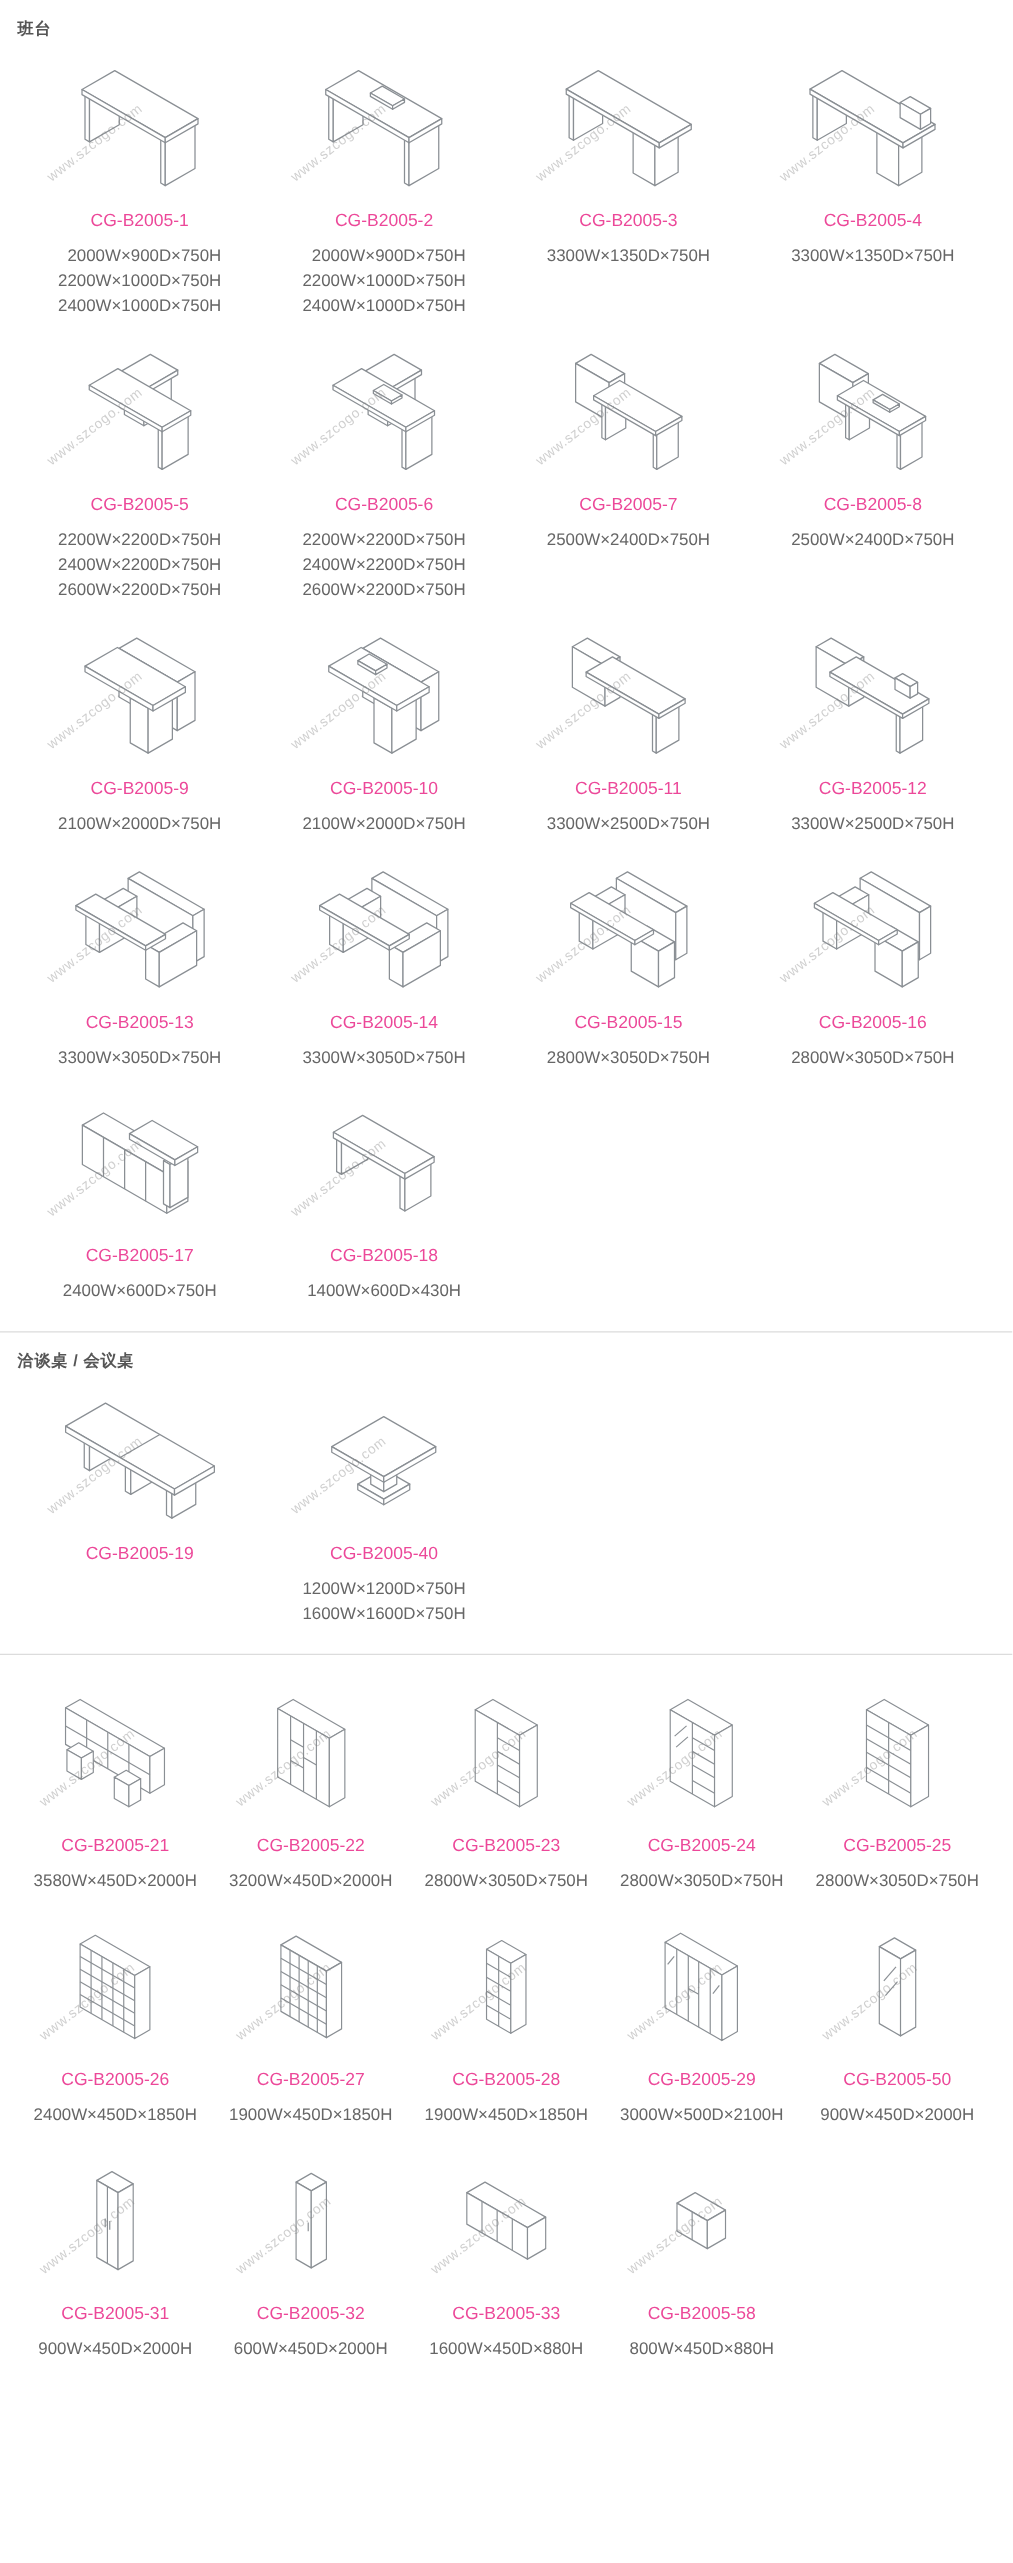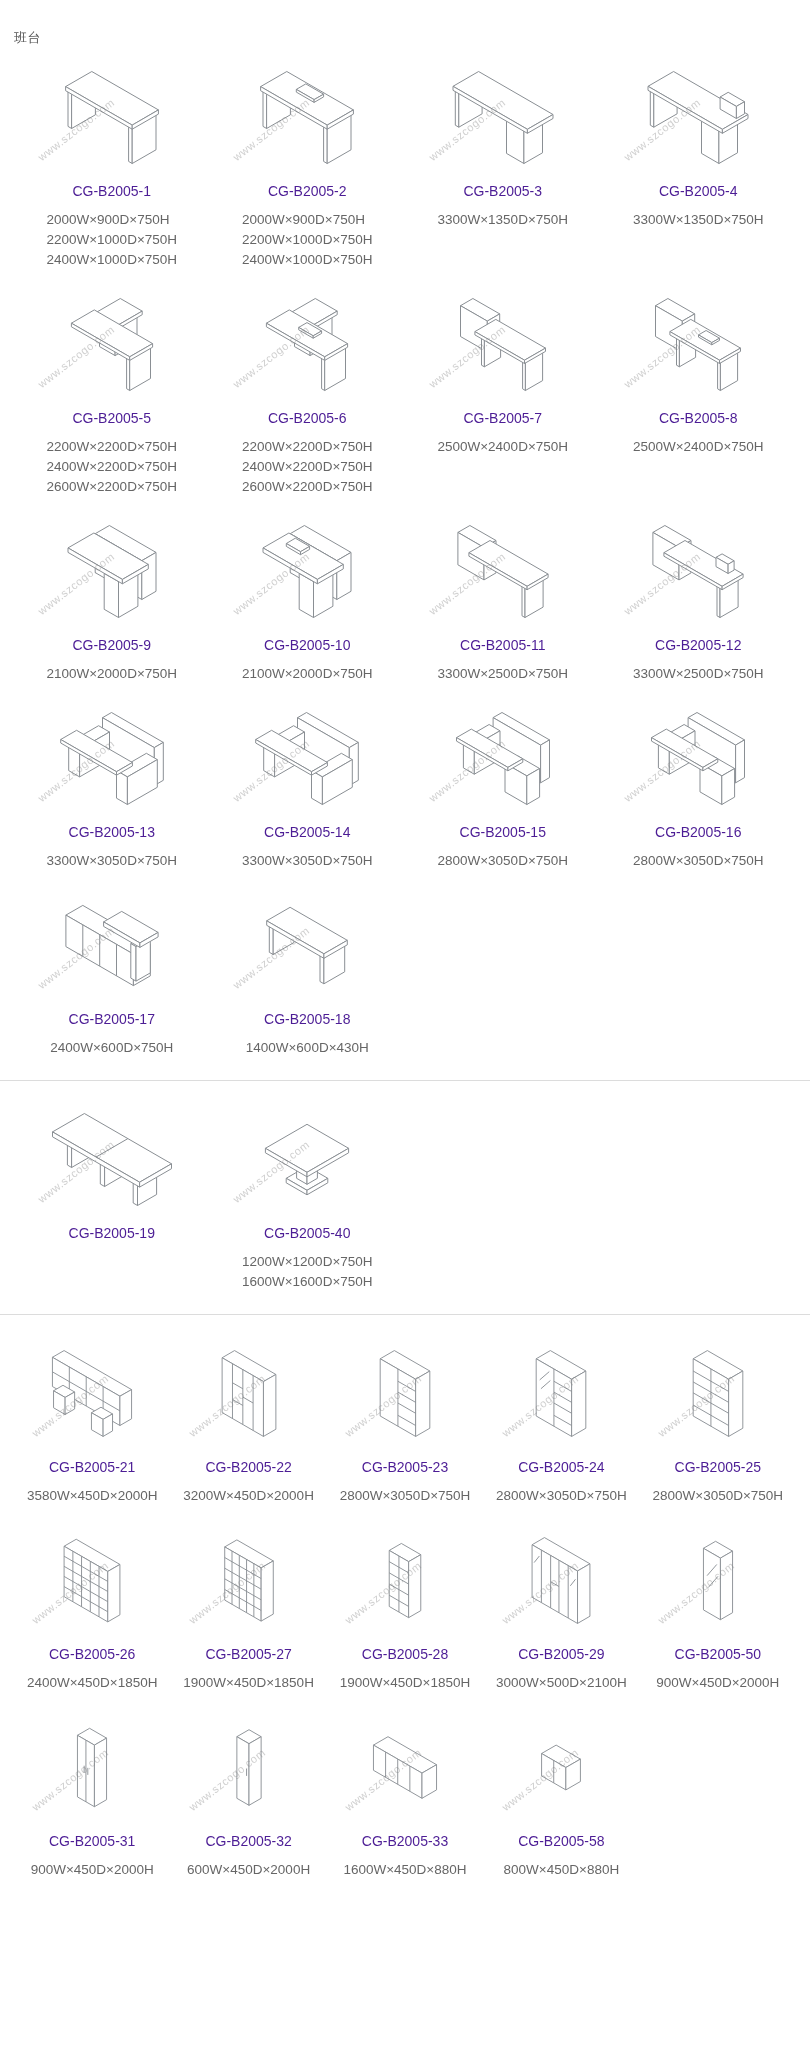--- a/index.html
+++ b/index.html
@@ -1,29 +1,29 @@
 <!DOCTYPE html>
 <html><head>
 <meta charset="utf-8">
 <style>
   html,body{margin:0;padding:0;background:#fff}
   body{width:810px;font-family:"Liberation Sans",sans-serif;color:#555}
   .section{border-top:1px solid #dcdcdc;padding:10px 14px 16px}
   .section:first-of-type{border-top:none}
-  .sec-title{font-size:13px;font-weight:normal;color:#555;margin:19px 0 2px;letter-spacing:.5px}
+  .sec-title{font-size:13px;font-weight:bold;color:#555;margin:4px 0 2px;letter-spacing:.5px}
   .grid{display:grid;grid-template-columns:repeat(4,1fr)}
   .grid.cols5{grid-template-columns:repeat(5,1fr)}
   .card{display:flex;flex-direction:column;align-items:center;padding:16px 2px 6px}
   .fig{position:relative;width:100%;height:104px;display:flex;align-items:center;justify-content:center;overflow:visible}
   svg.art{width:150px;height:105px;overflow:visible}
   .cols5 svg.art{width:140px;height:105px}
   .wm{position:absolute;left:14%;bottom:6%;transform:rotate(-38deg);transform-origin:0 100%;
       font-size:11px;color:rgba(130,130,130,.38);letter-spacing:.6px;white-space:nowrap;pointer-events:none}
-  .model{margin-top:14px;font-size:14px;color:#4c1d95}
-  .dims{margin-top:11px;text-align:left;min-height:19px}
+  .model{margin-top:14px;font-size:14px;color:#ec4899}
+  .dims{margin-top:11px;text-align:right;min-height:19px}
   .dim{font-size:13.5px;color:#666;line-height:20px;white-space:nowrap}
 </style>
 </head>
 <body>
 
 <main>
     <section class="section">
       <h2 class="sec-title">班台</h2>
       <div class="grid">
   <div class="card">
@@ -452,20 +452,21 @@
       <div class="wm">www.szcogo.com</div>
     </div>
     <div class="model">CG-B2005-18</div>
     <div class="dims">
             <div class="dim">1400W×600D×430H</div>
           </div>
   </div>
 </div>
     </section>
     <section class="section">
+      <h2 class="sec-title">洽谈桌 / 会议桌</h2>
       <div class="grid">
   <div class="card">
     <div class="fig">
       <svg class="art" viewBox="0 0 150 105">
               <polygon points="49.5,20.0 53.8,22.4 34.6,33.5 30.4,31.0" fill="#fff" stroke="#8a8f94" stroke-width="1" stroke-linejoin="round"></polygon>
               <polygon points="30.4,58.0 34.6,60.5 34.6,33.5 30.4,31.0" fill="#fff" stroke="#8a8f94" stroke-width="1" stroke-linejoin="round"></polygon>
               <polygon points="53.8,49.4 34.6,60.5 34.6,33.5 53.8,22.4" fill="#fff" stroke="#8a8f94" stroke-width="1" stroke-linejoin="round"></polygon>
               <polygon points="82.4,39.0 86.7,41.5 67.6,52.5 63.3,50.0" fill="#fff" stroke="#8a8f94" stroke-width="1" stroke-linejoin="round"></polygon>
               <polygon points="63.3,77.0 67.6,79.5 67.6,52.5 63.3,50.0" fill="#fff" stroke="#8a8f94" stroke-width="1" stroke-linejoin="round"></polygon>
               <polygon points="86.7,68.4 67.6,79.5 67.6,52.5 86.7,41.5" fill="#fff" stroke="#8a8f94" stroke-width="1" stroke-linejoin="round"></polygon>

